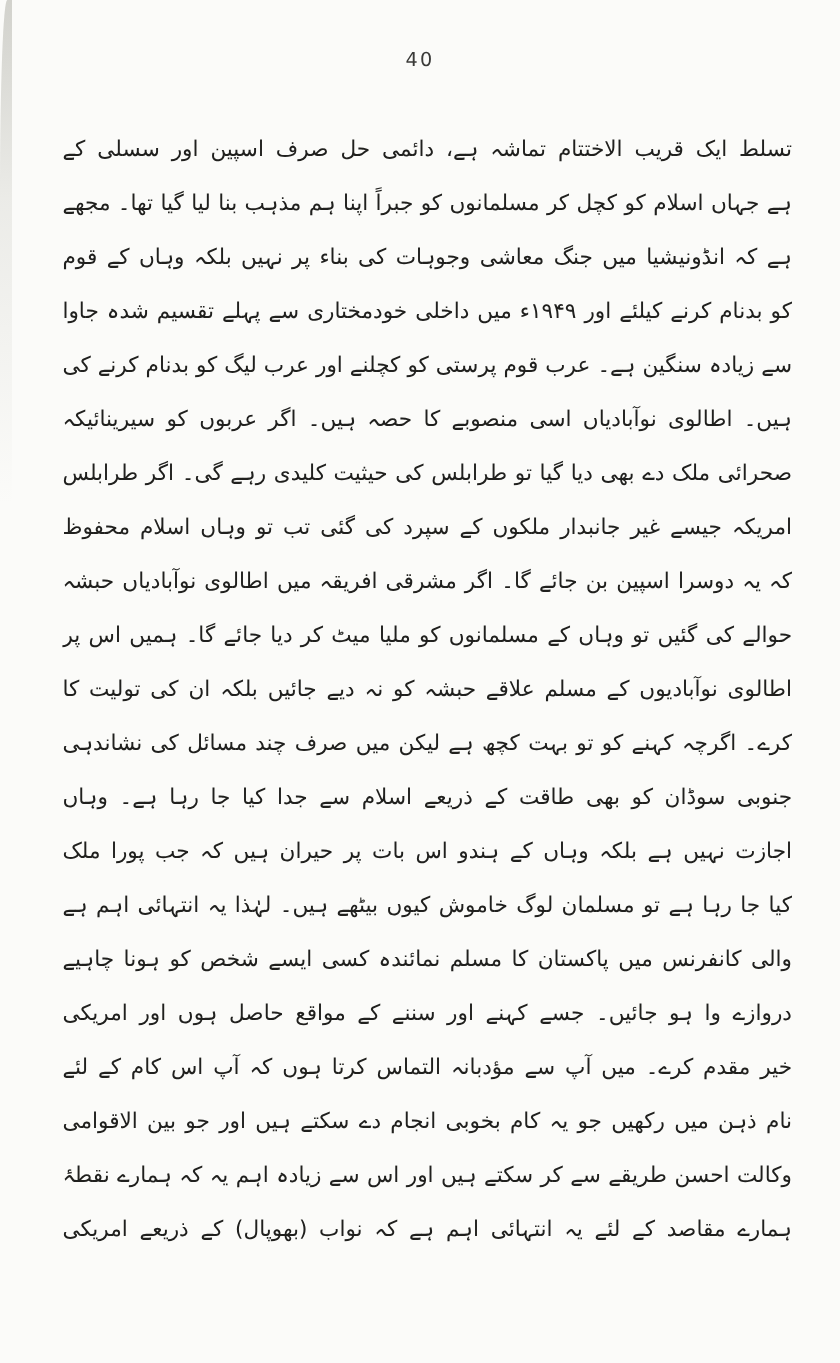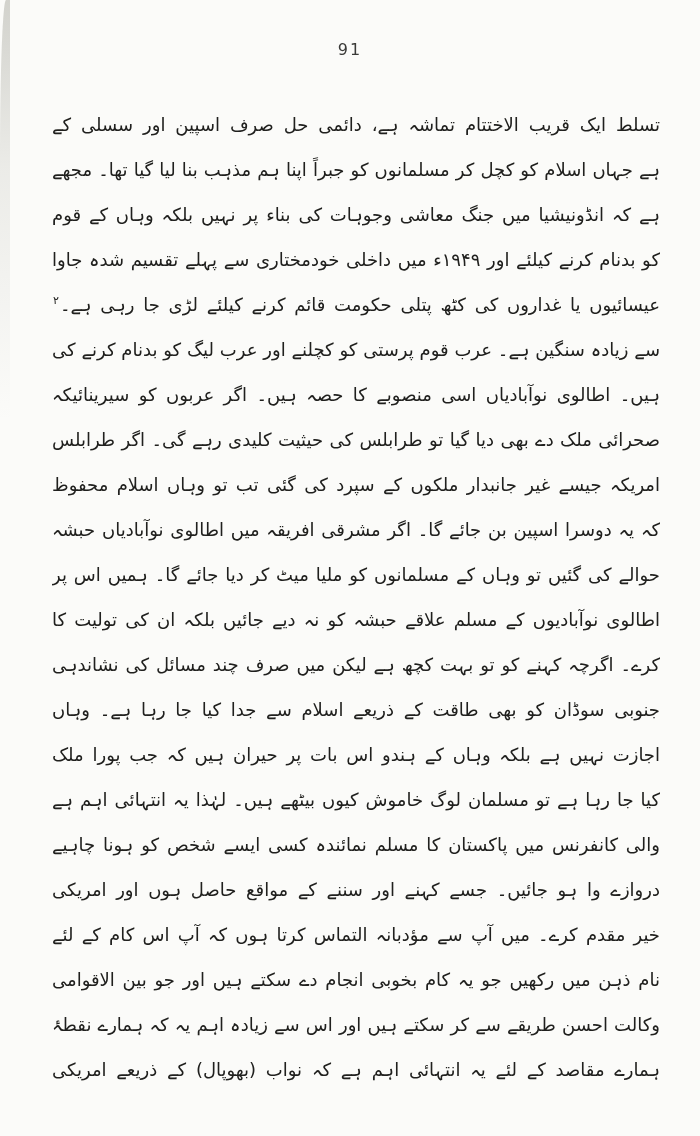--- a/index.html
+++ b/index.html
@@ -64,29 +64,28 @@
     vertical-align: super;
     color: #20201e;
     padding: 0 1px;
   }
 </style>
 </head>
 <body>
 
 <div class="scan-edge"></div>
 
-<div class="page-number">91</div>
+<div class="page-number">40</div>
 
 <div class="text-block">
   <p class="line">تسلط ایک قریب الاختتام تماشہ ہے، دائمی حل صرف اسپین اور سسلی کے طریقہ کار ہی پر کیا جا سکتا</p>
   <p class="line">ہے جہاں اسلام کو کچل کر مسلمانوں کو جبراً اپنا ہم مذہب بنا لیا گیا تھا۔ مجھے معتبر ذرائع سے معلوم ہوا</p>
   <p class="line">ہے کہ انڈونیشیا میں جنگ معاشی وجوہات کی بناء پر نہیں بلکہ وہاں کے قوم پرست مسلمان رہنماؤں</p>
   <p class="line">کو بدنام کرنے کیلئے اور ۱۹۴۹ء میں داخلی خودمختاری سے پہلے تقسیم شدہ جاوا میں مخلوط نسل کے نئے</p>
 
-  <p class="line"><span>عیسائیوں یا غداروں کی کٹھ پتلی حکومت قائم کرنے کیلئے لڑی جا رہی ہے۔</span><sup class="fn-marker">۲</sup></p>
 
   <p class="line">سے زیادہ سنگین ہے۔ عرب قوم پرستی کو کچلنے اور عرب لیگ کو بدنام کرنے کی ممکنہ کوششیں کی جا رہی</p>
   <p class="line">ہیں۔ اطالوی نوآبادیاں اسی منصوبے کا حصہ ہیں۔ اگر عربوں کو سیرینائیکہ (لیبیا) جیسا ایک چھوٹا</p>
   <p class="line">صحرائی ملک دے بھی دیا گیا تو طرابلس کی حیثیت کلیدی رہے گی۔ اگر طرابلس کی تولیت برطانیہ یا</p>
   <p class="line">امریکہ جیسے غیر جانبدار ملکوں کے سپرد کی گئی تب تو وہاں اسلام محفوظ رہے گا اور اٹلی کو دی گئی تو مجھے</p>
   <p class="line">کہ یہ دوسرا اسپین بن جائے گا۔ اگر مشرقی افریقہ میں اطالوی نوآبادیاں حبشہ (Abyssinia) کے</p>
   <p class="line">حوالے کی گئیں تو وہاں کے مسلمانوں کو ملیا میٹ کر دیا جائے گا۔ ہمیں اس پر زور دینا چاہیے کہ</p>
   <p class="line">اطالوی نوآبادیوں کے مسلم علاقے حبشہ کو نہ دیے جائیں بلکہ ان کی تولیت کا فیصلہ اقوام متحدہ</p>
   <p class="line">کرے۔ اگرچہ کہنے کو تو بہت کچھ ہے لیکن میں صرف چند مسائل کی نشاندہی کر رہا ہوں۔</p>
   <p class="line">جنوبی سوڈان کو بھی طاقت کے ذریعے اسلام سے جدا کیا جا رہا ہے۔ وہاں مسلمان مبلغین کو جانے کی</p>

